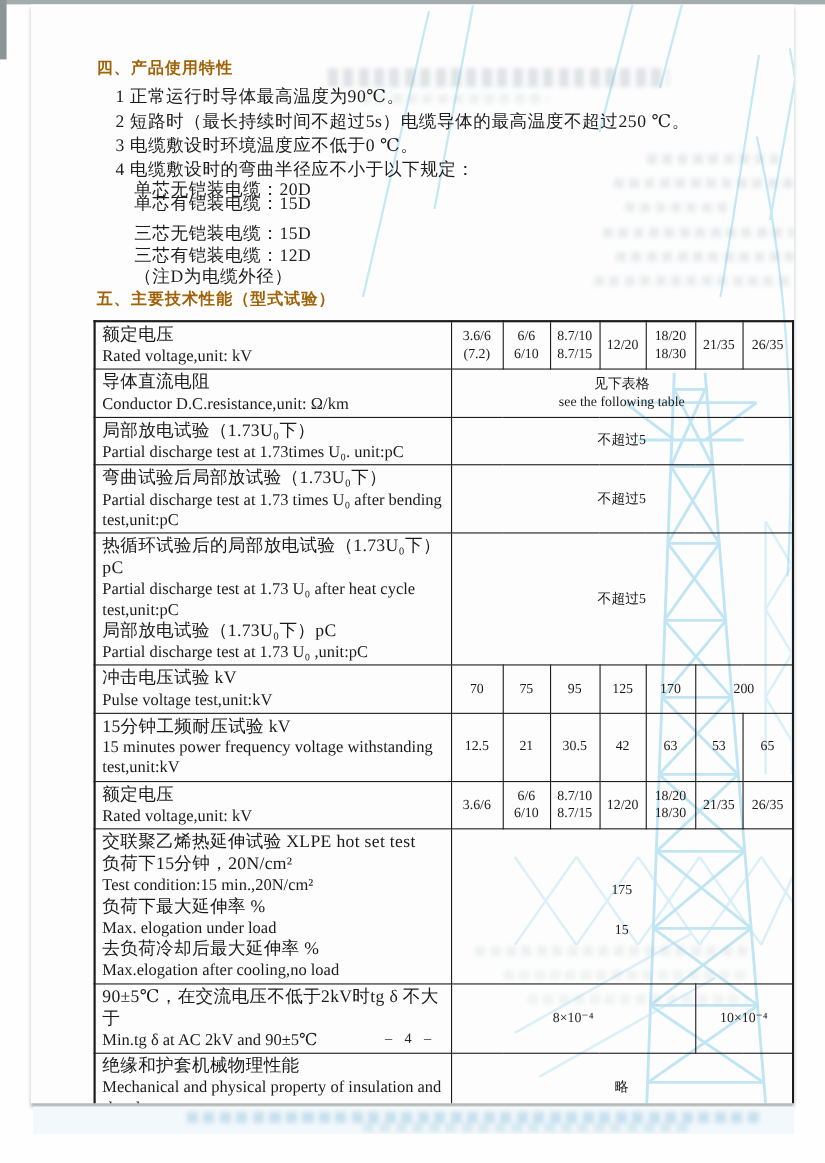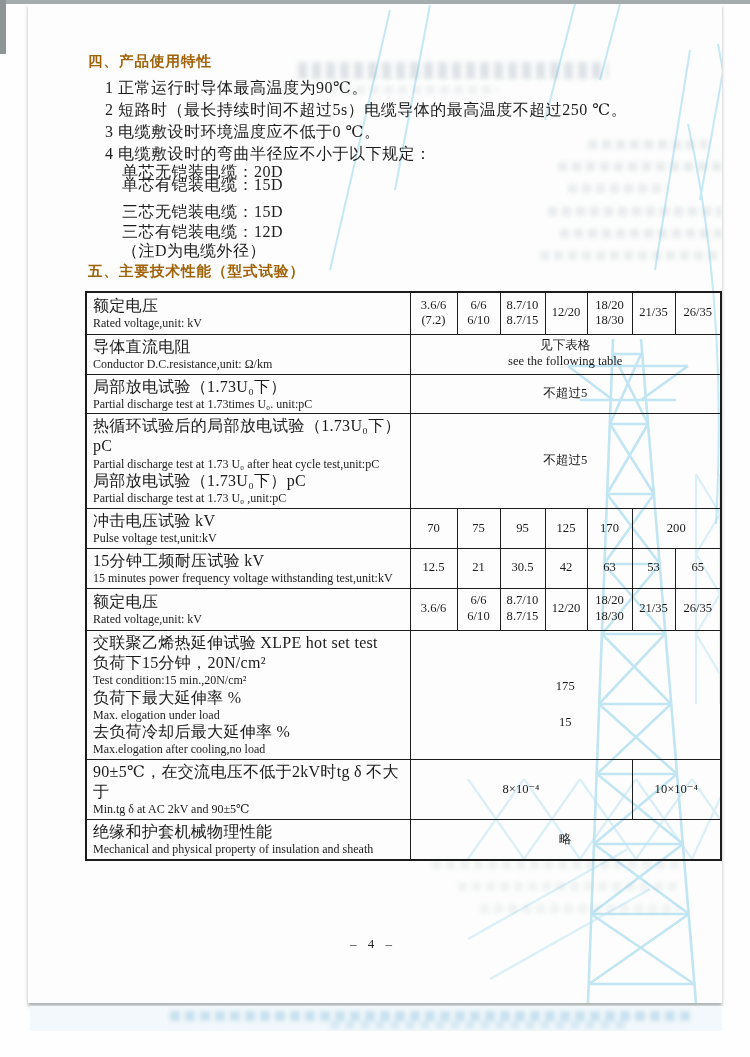--- a/index.html
+++ b/index.html
@@ -33,21 +33,21 @@
   }
   .list-item { position:absolute; font-size:16px; color:#1d1d1d; letter-spacing:.5px; }
   .spec-table {
     position:absolute; left:57px; top:287px; width:635px;
     border-collapse:collapse; table-layout:fixed;
     border:2px solid #1c1c1c; background:transparent;
   }
   .spec-table td { border:1.3px solid #1c1c1c; vertical-align:middle; padding:1px 2px; }
   .spec-table td.lab { padding:2px 3px 2px 6px; }
   .zh { font-size:16px; line-height:1.26; letter-spacing:.3px; }
-  .en { font-size:12px; line-height:1.22; }
+  .en { font-size:15px; line-height:1.22; }
   .val { text-align:center; font-size:12.6px; line-height:1.25; white-space:pre-line; }
   tr.rh1  td{height:42px;} tr.rh2  td{height:40px;} tr.rh3  td{height:38px;}
   tr.rh4  td{height:37px;} tr.rh5  td{height:60px;margin-top:24px;} tr.rh6  td{height:35px;}
   tr.rh7  td{height:38px;} tr.rh8  td{height:37px;} tr.rh9  td{height:42px;}
   tr.rh10 td{height:113px;} tr.rh11 td{height:45px;} tr.rh12 td{height:38px;}
   .hotset-val { position:relative; }
   .hotset-val .v-load, .hotset-val .v-cool {
     position:absolute; left:0; right:0; text-align:center; font-size:12.6px;
   }
   .hotset-val .v-load { top:48px; }
@@ -188,20 +188,27 @@
           <td class="val" colspan="7">见下表格
 see the following table</td>
         </tr>
         <tr class="rh3">
           <td class="lab">
             <div class="zh">局部放电试验（1.73U₀下）</div>
             <div class="en">Partial discharge test at 1.73times U₀. unit:pC</div>
           </td>
           <td class="val" colspan="7">不超过5</td>
         </tr>
+        <tr class="rh4">
+          <td class="lab">
+            <div class="zh">弯曲试验后局部放试验（1.73U₀下）</div>
+            <div class="en">Partial discharge test at 1.73 times U₀ after bending test,unit:pC</div>
+          </td>
+          <td class="val" colspan="7">不超过5</td>
+        </tr>
         <tr class="rh5">
           <td class="lab">
             <div class="zh">热循环试验后的局部放电试验（1.73U₀下）pC</div>
             <div class="en">Partial discharge test at 1.73 U₀ after heat cycle test,unit:pC</div>
             <div class="zh">局部放电试验（1.73U₀下）pC</div>
             <div class="en">Partial discharge test at 1.73 U₀ ,unit:pC</div>
           </td>
           <td class="val" colspan="7">不超过5</td>
         </tr>
         <tr class="rh7">

